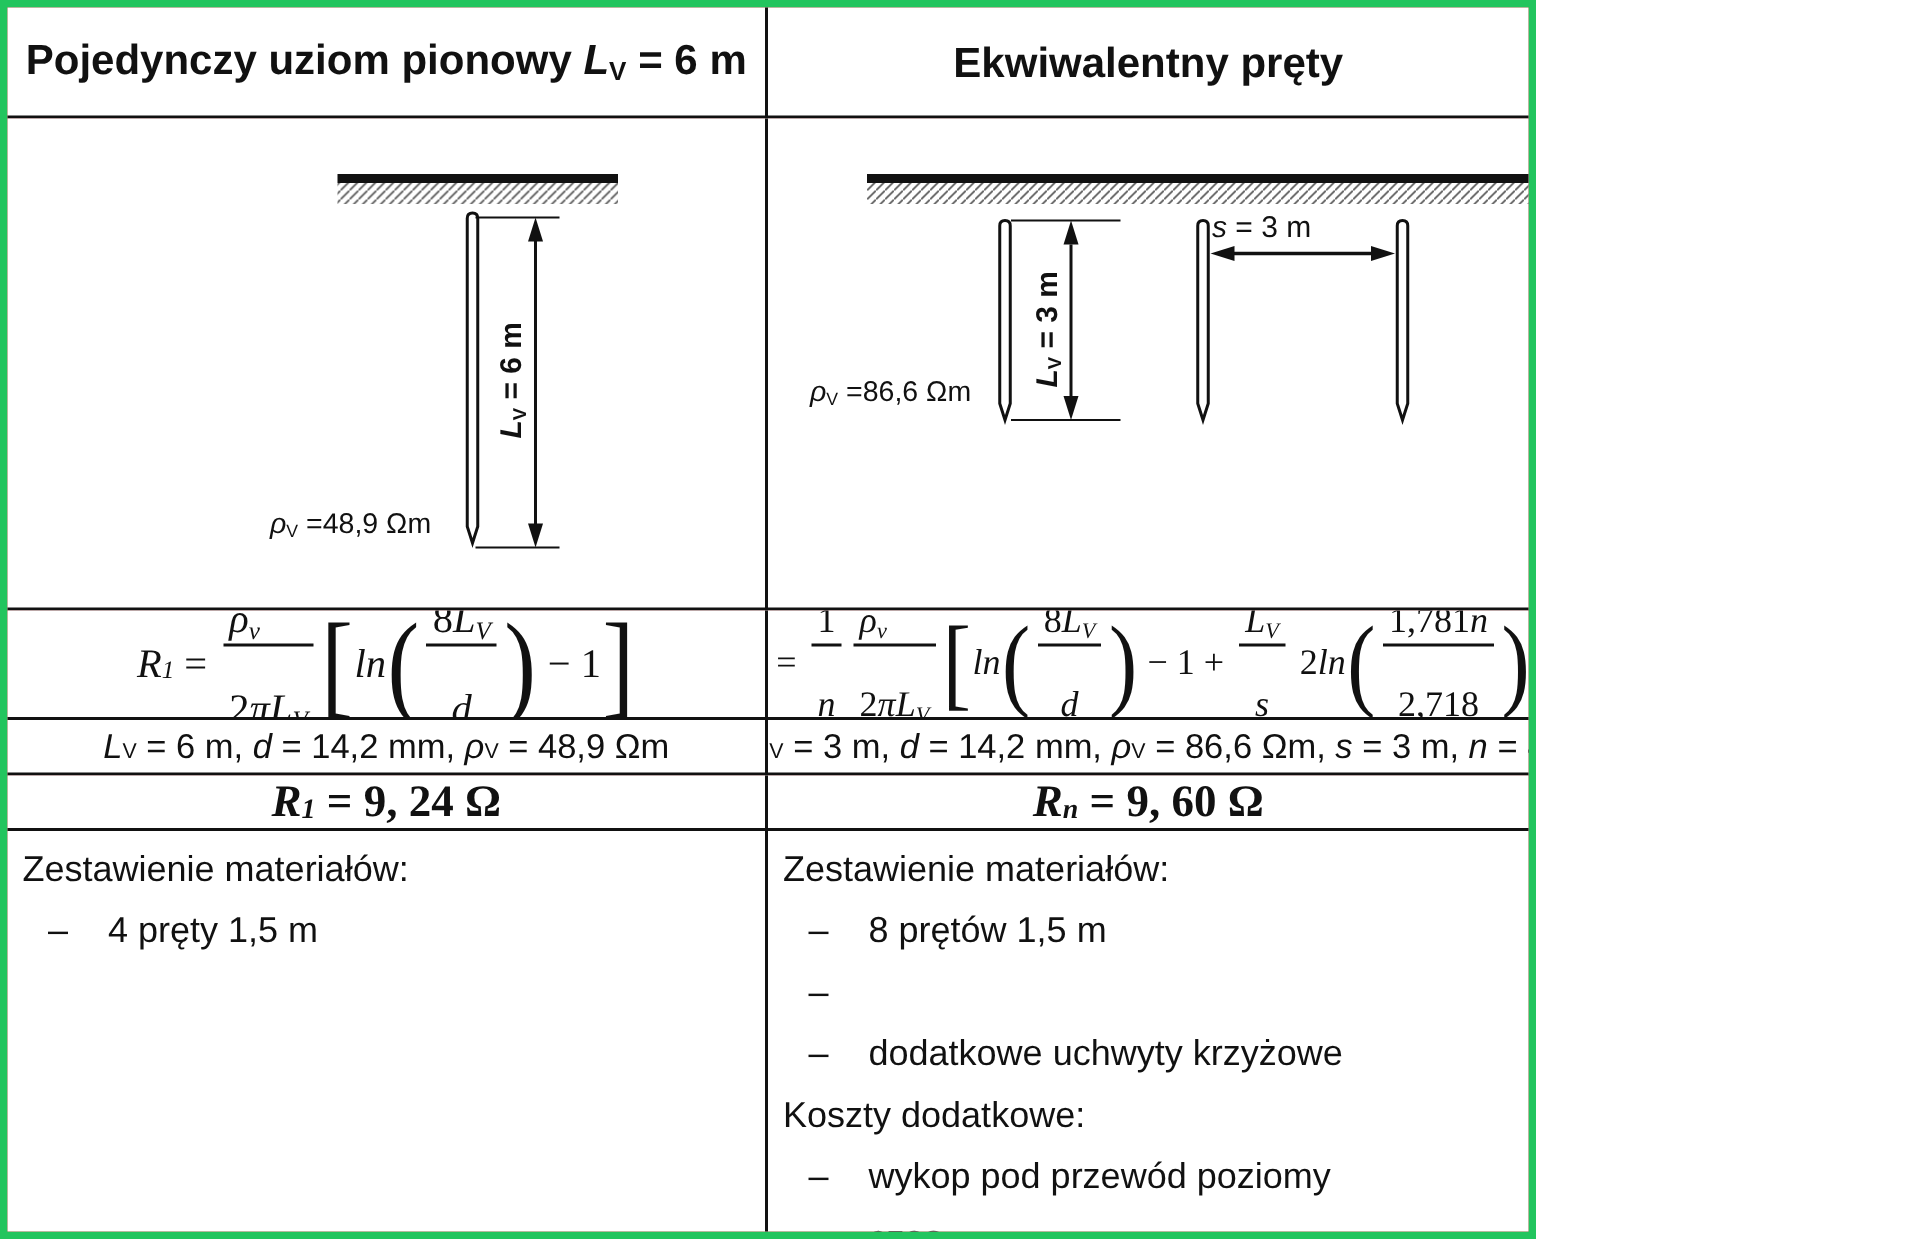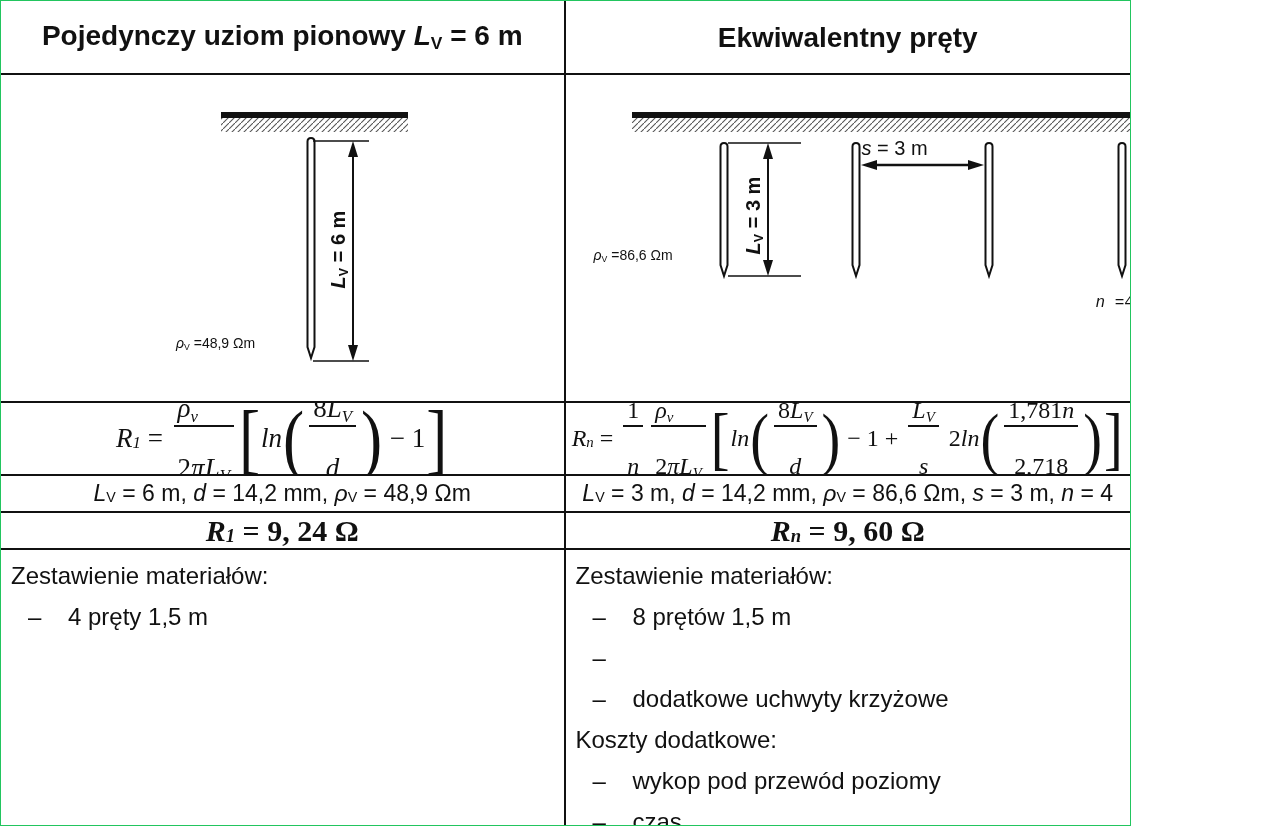--- a/index.html
+++ b/index.html
@@ -1,18 +1,18 @@
 <!DOCTYPE html>
 <html><head>
 <meta charset="utf-8">
 <style>
   html,body{margin:0;padding:0;background:#fff;}
   .table{
-    width:1131px;height:826px;box-sizing:border-box;
-    border:1px solid #22c55e;background:#b91c1c;
+    width:1024px;height:826px;box-sizing:border-box;
+    border:5px solid #22c55e;background:#b91c1c;
     display:grid;
     grid-template-columns:1fr 1fr;
     grid-template-rows:74px 328px 73px 37px 37px 1fr;
     font-family:"Liberation Sans","DejaVu Sans",sans-serif;
     color:#111;
   }
   .c{border-right:2px solid #111;border-bottom:2px solid #111;box-sizing:border-box;position:relative;overflow:hidden;background:#fff;}
   .cr{border-right:none;}
   .last{border-bottom:none;}
   
@@ -31,21 +31,21 @@
   .tk-bi{font-weight:bold;font-style:italic;}
   .tk-br{font-weight:bold;}
   .sub{font-size:62%;position:relative;top:0.28em;font-style:normal;}
   .serif-math .sub{font-style:italic;}
   .result .sub{font-weight:bold;}
   .frac{display:inline-flex;flex-direction:column;align-self:center;margin:0 4px;vertical-align:middle;}
   .num{display:block;text-align:left;border-bottom:2px solid #111;padding:0 4px;line-height:1.15;}
   .den{display:block;text-align:center;padding:0 4px;line-height:1.15;margin-top:26px;}
   .big{display:inline-block;font-size:235%;line-height:0;transform:scaleY(1.22);margin:0 1px;font-weight:400;}
   
-  .dlabel{position:absolute;font-size:14px;white-space:pre;}
+  .dlabel{position:absolute;font-size:19px;white-space:pre;}
   .rot{transform:rotate(-90deg);transform-origin:center;font-size:20px;font-weight:bold;text-align:center;}
   
   .mat{padding:5px 22px 0 10px;font-size:24px;}
   .mat-title{line-height:41px;}
   .mat-item{display:flex;line-height:41px;}
   .dash{display:inline-block;width:40px;margin-left:17px;flex:none;}
   svg{position:absolute;left:0;top:0;}
 </style>
 </head>
 <body>

